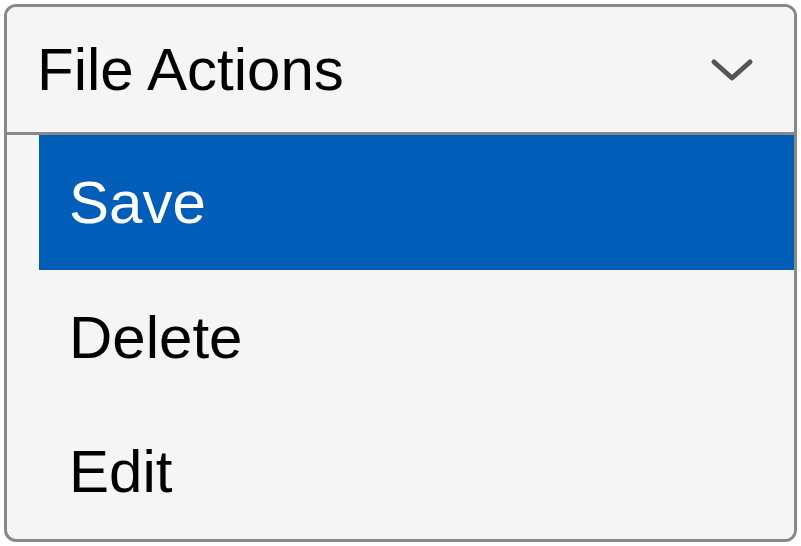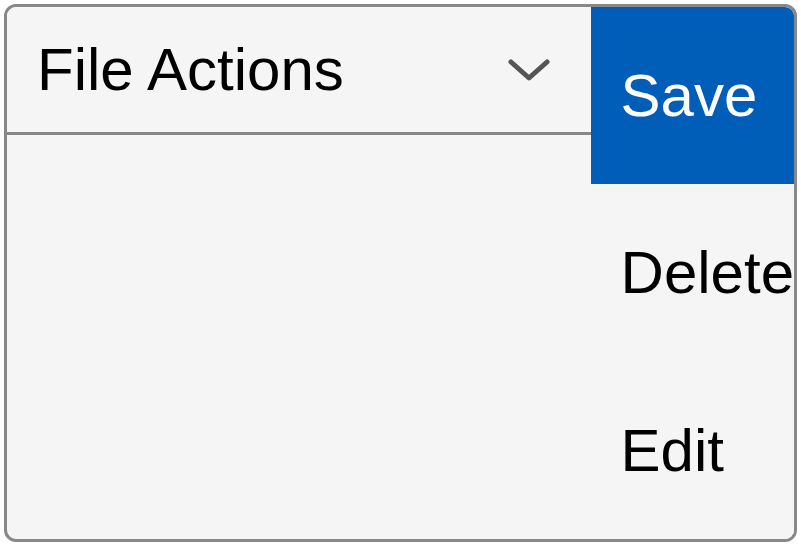--- a/index.html
+++ b/index.html
@@ -14,21 +14,21 @@
       background: #ffffff;
       padding: 4px;
     }
     .dropdown-container {
       width: 100%;
       height: 100%;
       border: 3px solid #888888;
       border-radius: 12px;
       overflow: hidden;
       display: flex;
-      flex-direction: row;
+      flex-direction: column;
       background: #f5f5f5;
     }
     .dropdown-header {
       width: 100%;
       height: 128px;
       background: #f5f5f5;
       border-bottom: 3px solid #888888;
       display: flex;
       align-items: center;
       justify-content: space-between;
@@ -47,20 +47,21 @@
     .chevron svg {
       width: 44px;
       height: 28px;
       display: block;
     }
     .dropdown-list {
       flex: 1;
       display: flex;
       flex-direction: column;
       background: #f5f5f5;
+      margin-left: 32px;
     }
     .dropdown-item {
       width: 100%;
       flex: 1;
       display: flex;
       align-items: center;
       padding-left: 30px;
       font-size: 60px;
       color: #000000;
       background: #f5f5f5;

